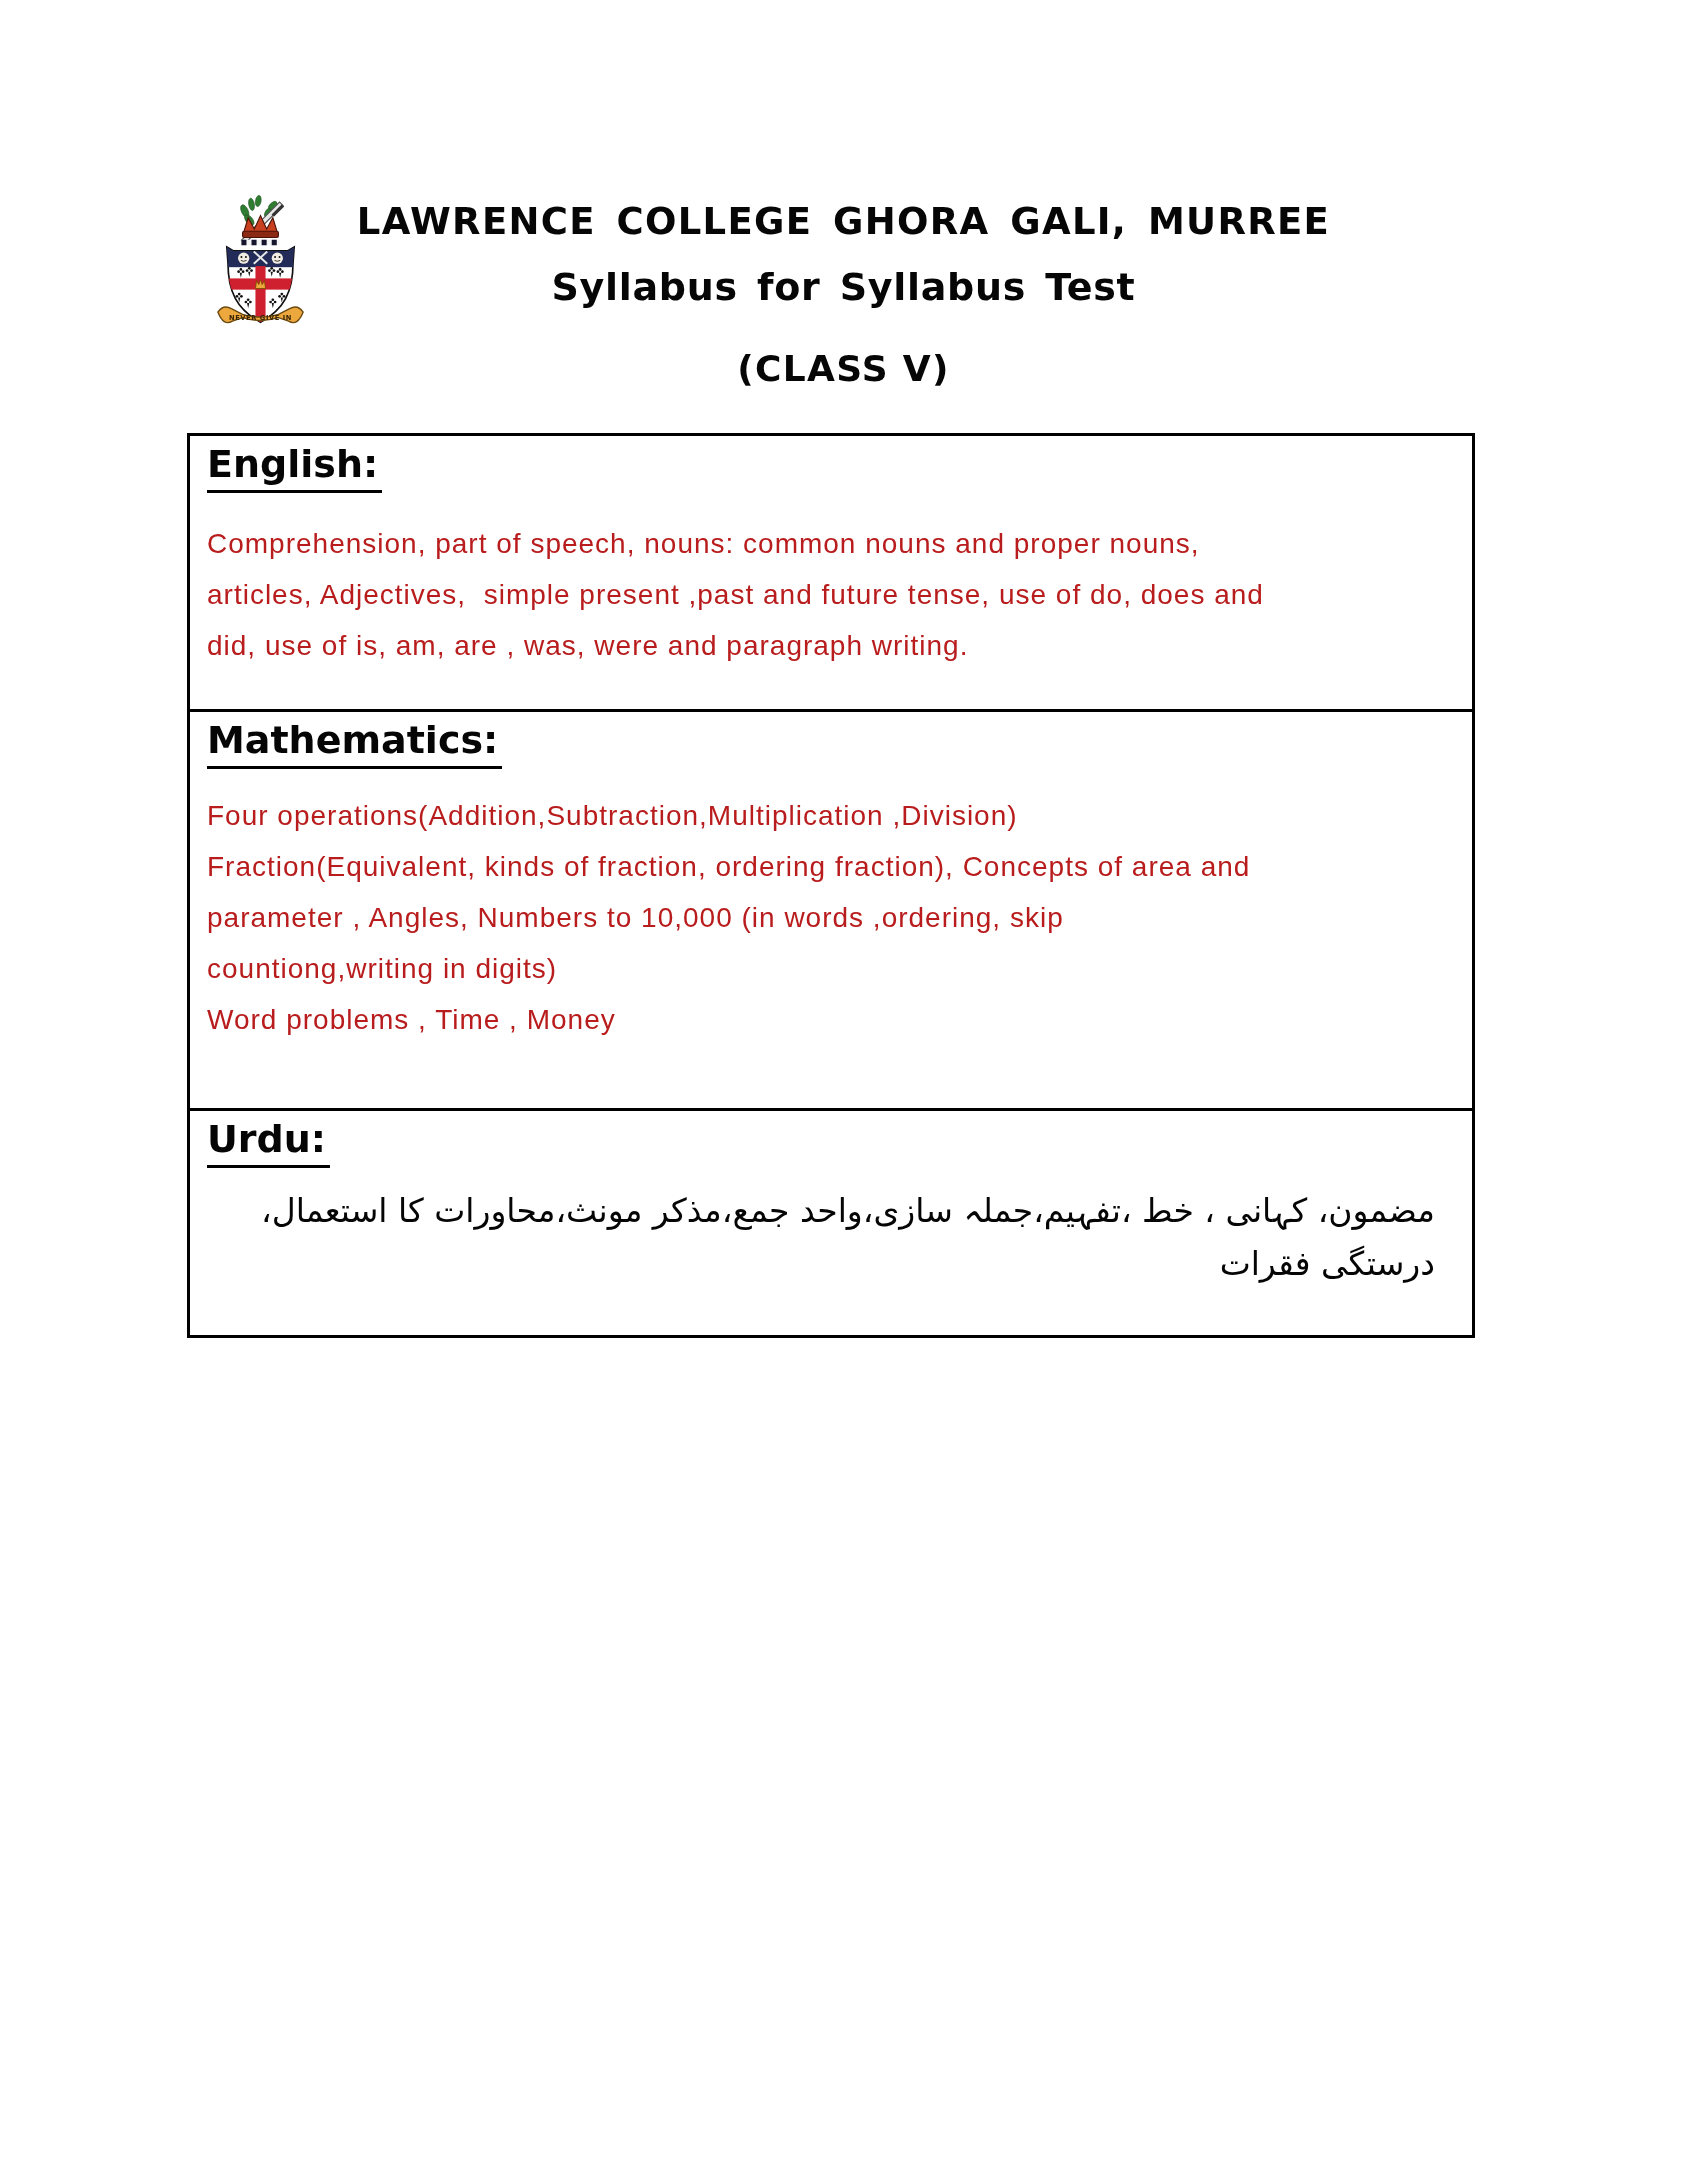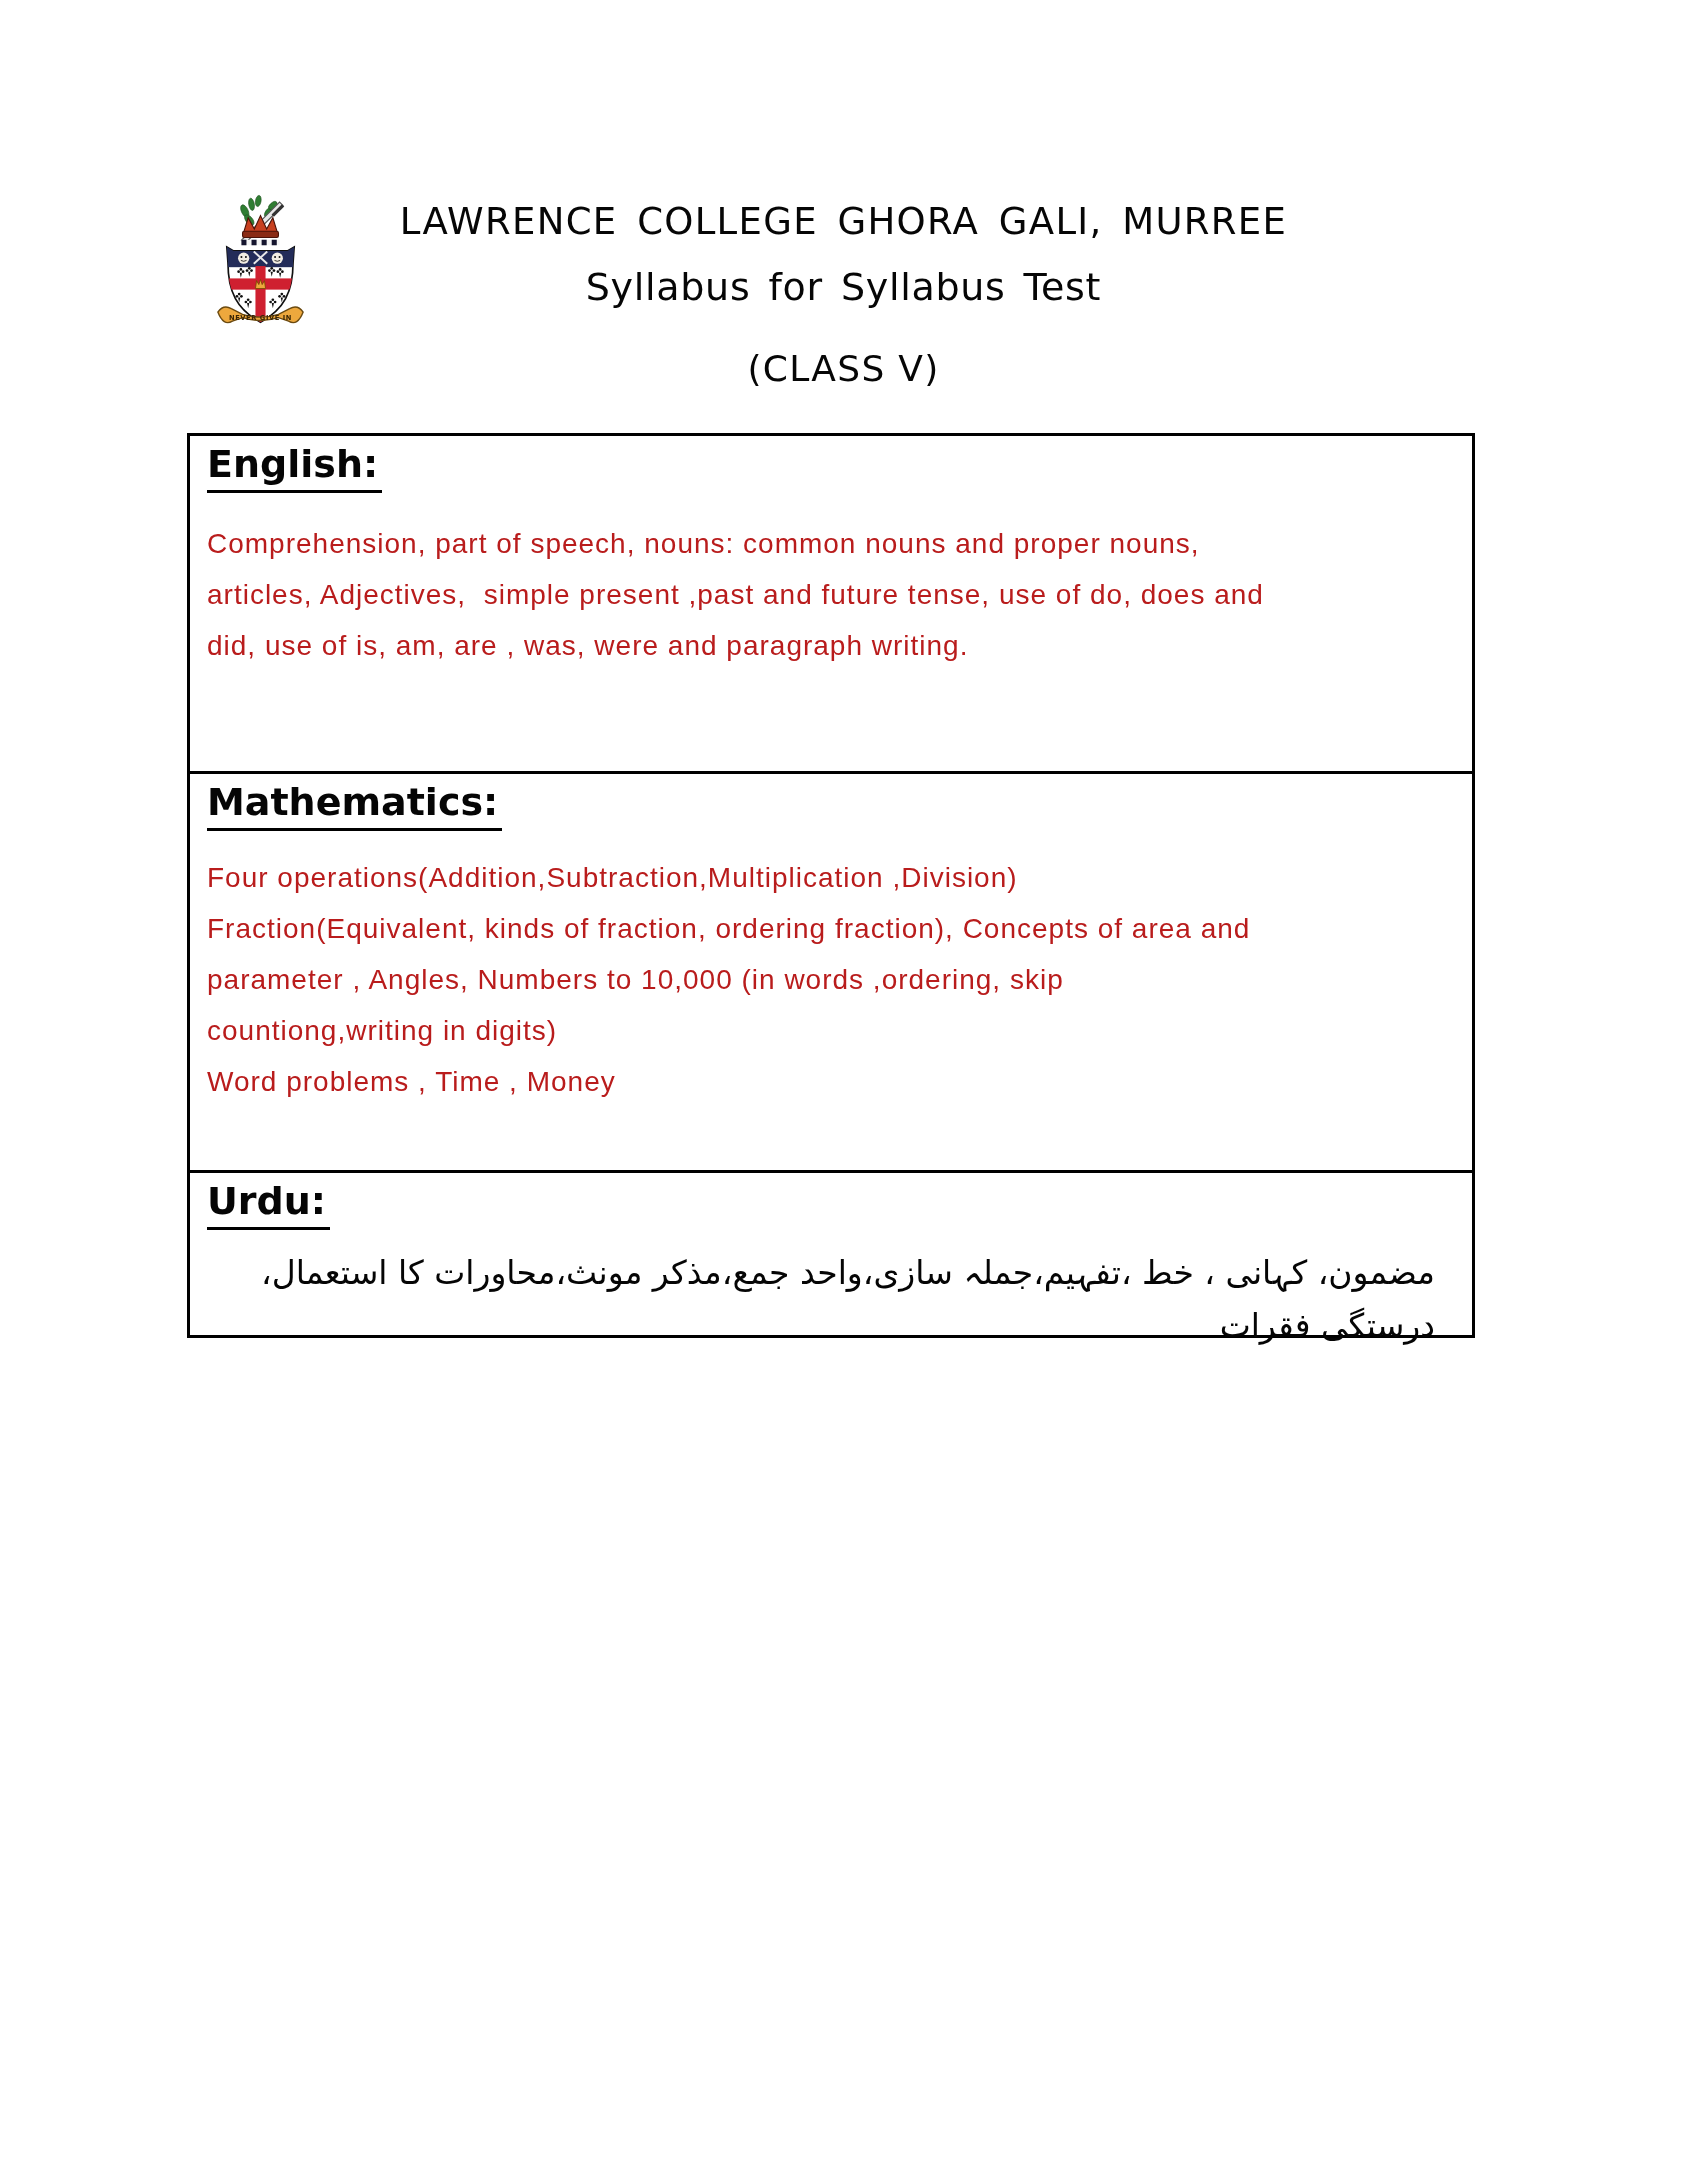--- a/index.html
+++ b/index.html
@@ -7,33 +7,33 @@
     width:1687px;height:2183px;position:relative;
     font-family:"Liberation Sans",sans-serif;color:#111;
   }
   
   .crest{
     position:absolute;left:210px;top:184px;width:101px;height:163px;
   }
   .crest svg{width:100%;height:100%;display:block;}
   .title-line{
     position:absolute;left:0;right:0;text-align:center;
-    font-family:"DejaVu Sans",sans-serif;font-weight:normal;color:#060606;
+    font-family:"DejaVu Sans",sans-serif;font-weight:bold;color:#060606;
     white-space:nowrap;
   }
   .college-name{top:200px;font-size:37px;letter-spacing:1.3px;word-spacing:6.6px;}
   .doc-title{top:265px;font-size:38px;letter-spacing:0.7px;word-spacing:5.3px;}
   .class-label{top:348px;font-size:36px;letter-spacing:1.3px;}
   
   .syllabus-table{
     position:absolute;left:187px;top:433px;width:1288px;height:905px;
     border:3.3px solid #000;box-sizing:border-box;background:#fff;
   }
   .sec{box-sizing:border-box;padding:6.6px 20px 0 17px;overflow:hidden;}
-  .sec-english{height:335px;}
+  .sec-english{height:273px;}
   .sec-math{height:399px;border-top:3.3px solid #000;}
   .sec-urdu{height:224px;border-top:3.3px solid #000;}
   .sec-heading{
     display:inline-block;
     font-family:"DejaVu Sans",sans-serif;font-weight:bold;font-size:38px;
     line-height:1.15;color:#050505;
     border-bottom:3.3px solid #000;padding:0 4px 4px 0;margin:0;
   }
   .body-text{margin:25px 0 0 0;}
   .sec-math .body-text{margin-top:21px;}

